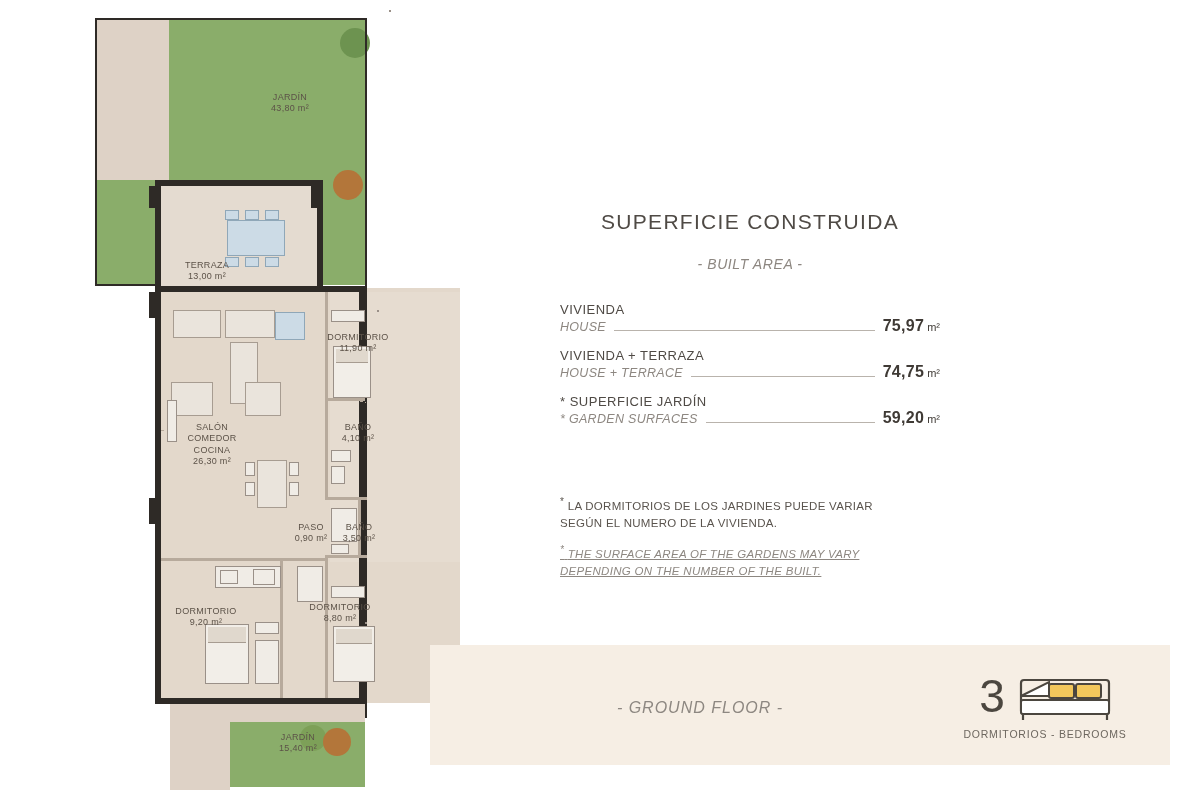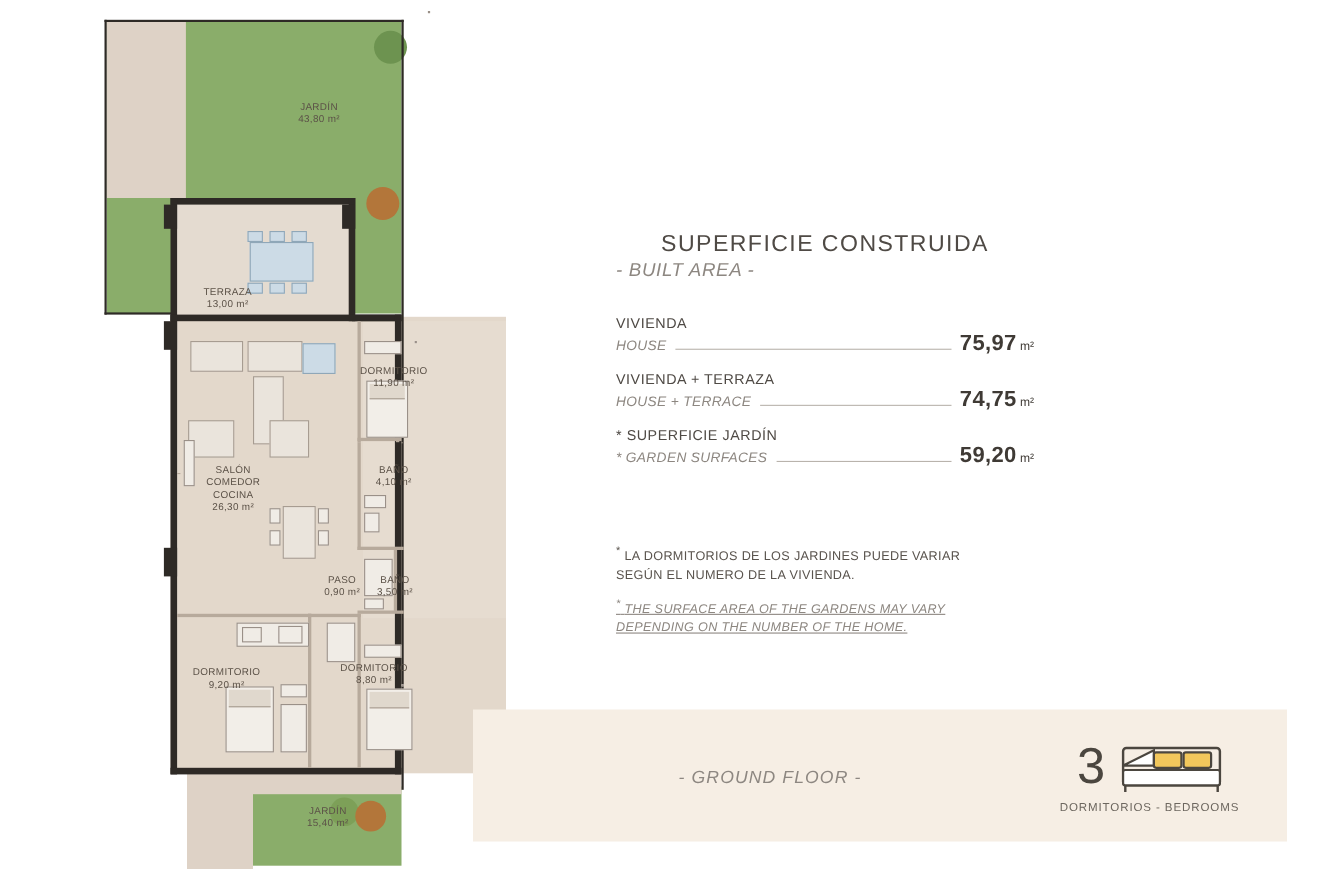--- a/index.html
+++ b/index.html
@@ -118,24 +118,25 @@
     width: 380px;
   }
   .info-title {
     font-size: 21px;
     letter-spacing: 1.3px;
     color: #4f4a45;
     text-align: center;
     font-weight: 400;
   }
   .info-subtitle {
-    font-size: 17px;
+    font-size: 14px;
     font-style: italic;
     color: #8d8781;
-    margin-top: 2px;
+    text-align: center;
+    margin-top: 22px;
     letter-spacing: .6px;
   }
   .area-table {
     margin-top: 30px;
   }
   .area-row { margin-bottom: 13px; }
   .area-es {
     font-size: 13px;
     letter-spacing: .5px;
     color: #4f4a45;
@@ -151,21 +152,21 @@
     color: #8d8781;
     letter-spacing: .3px;
   }
   .dots {
     flex: 1;
     border-bottom: 1px solid #b9b3ac;
     margin: 0 8px 3px 8px;
     height: 1px;
   }
   .area-val {
-    font-size: 20px;
+    font-size: 16px;
     font-weight: bold;
     color: #3f3a35;
     letter-spacing: .3px;
   }
   .area-unit {
     font-size: 11px;
     color: #3f3a35;
     margin-left: 3px;
   }
 
@@ -437,21 +438,21 @@
 
 <div class="notes">
   <div class="note-es">
     <span class="star">*</span>
     <span>LA DORMITORIOS DE LOS JARDINES PUEDE VARIAR</span><br>
     <span>SEGÚN EL NUMERO DE LA VIVIENDA.</span>
   </div>
   <div class="note-en">
     <span class="star">*</span>
     <span>THE SURFACE AREA OF THE GARDENS MAY VARY</span><br>
-    <span>DEPENDING ON THE NUMBER OF THE HOME.</span>
+    <span>DEPENDING ON THE NUMBER OF THE BUILT.</span>
   </div>
 </div>
 
 <div id="banner">
   <div class="banner-main">
     <div class="banner-sub">- GROUND FLOOR -</div>
   </div>
   <div class="banner-right">
     <div class="banner-right-top">
       <div class="bed-count">3</div>

